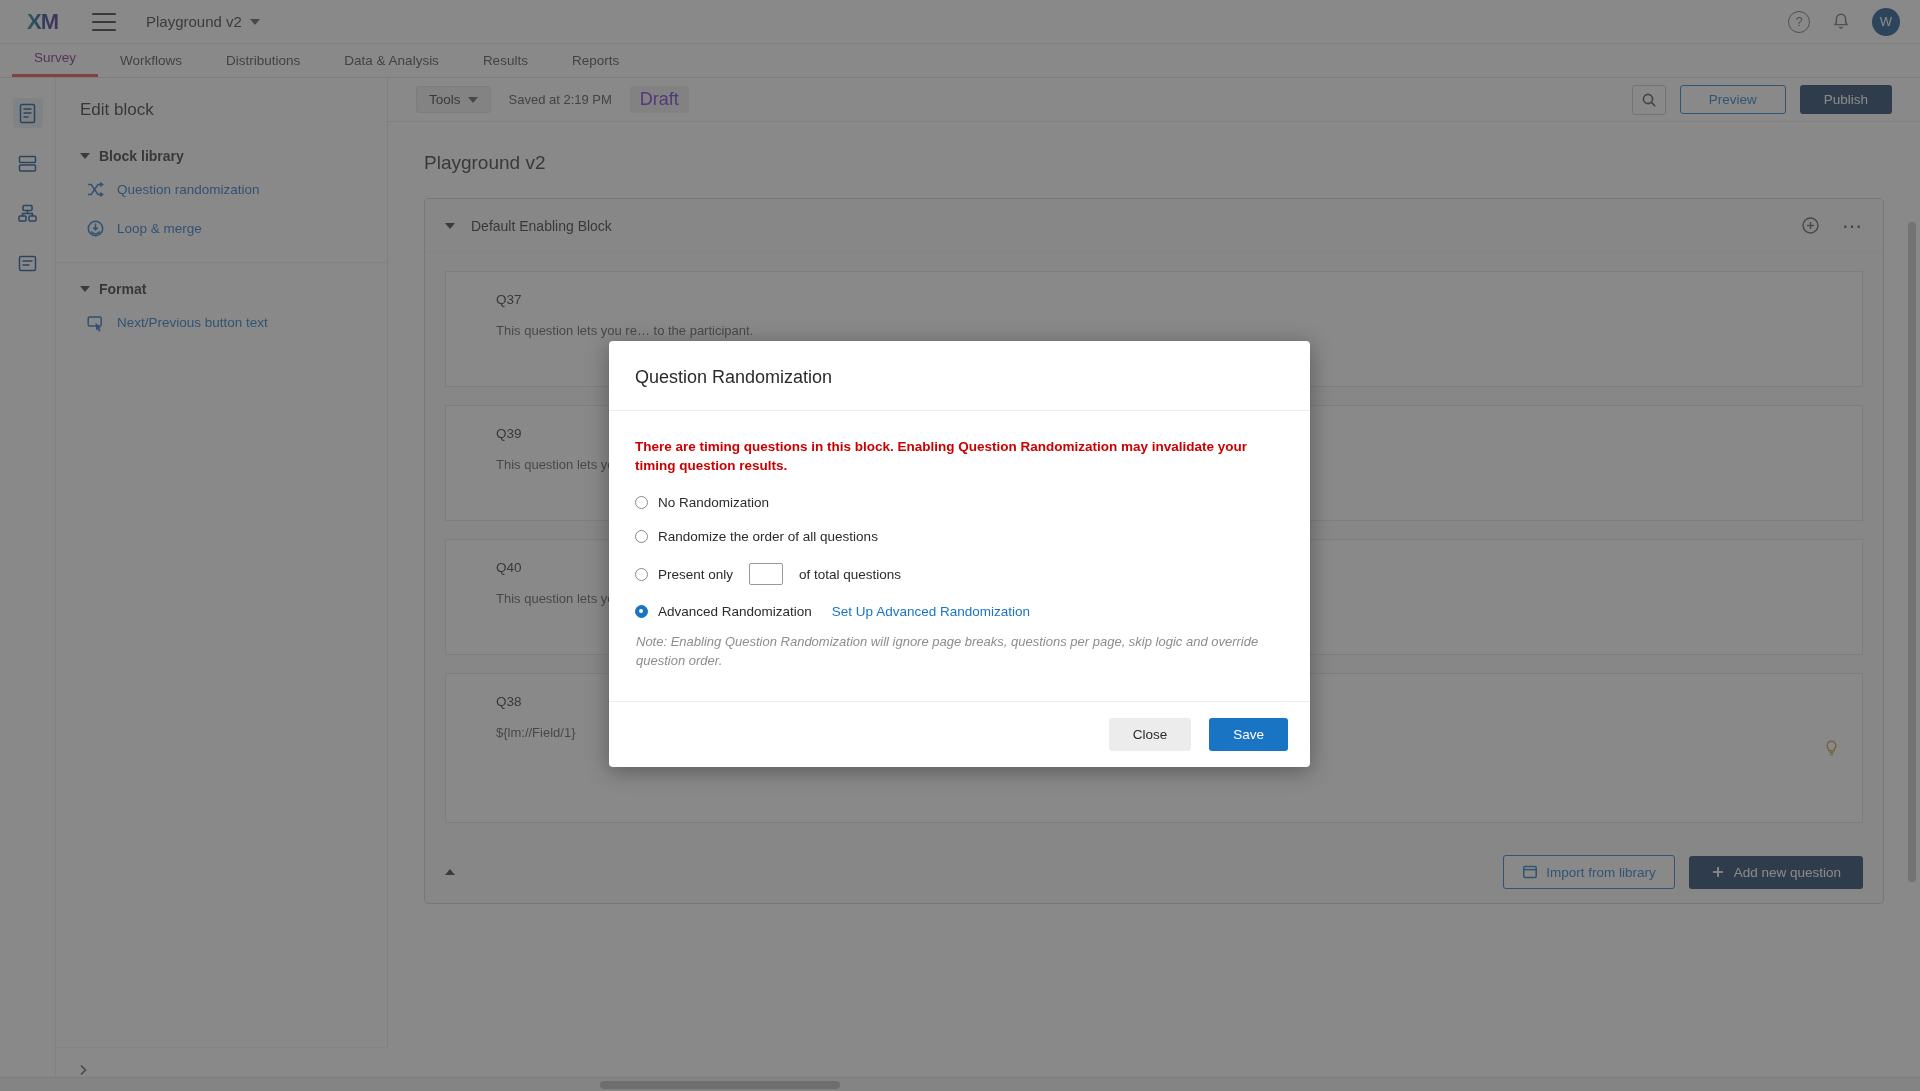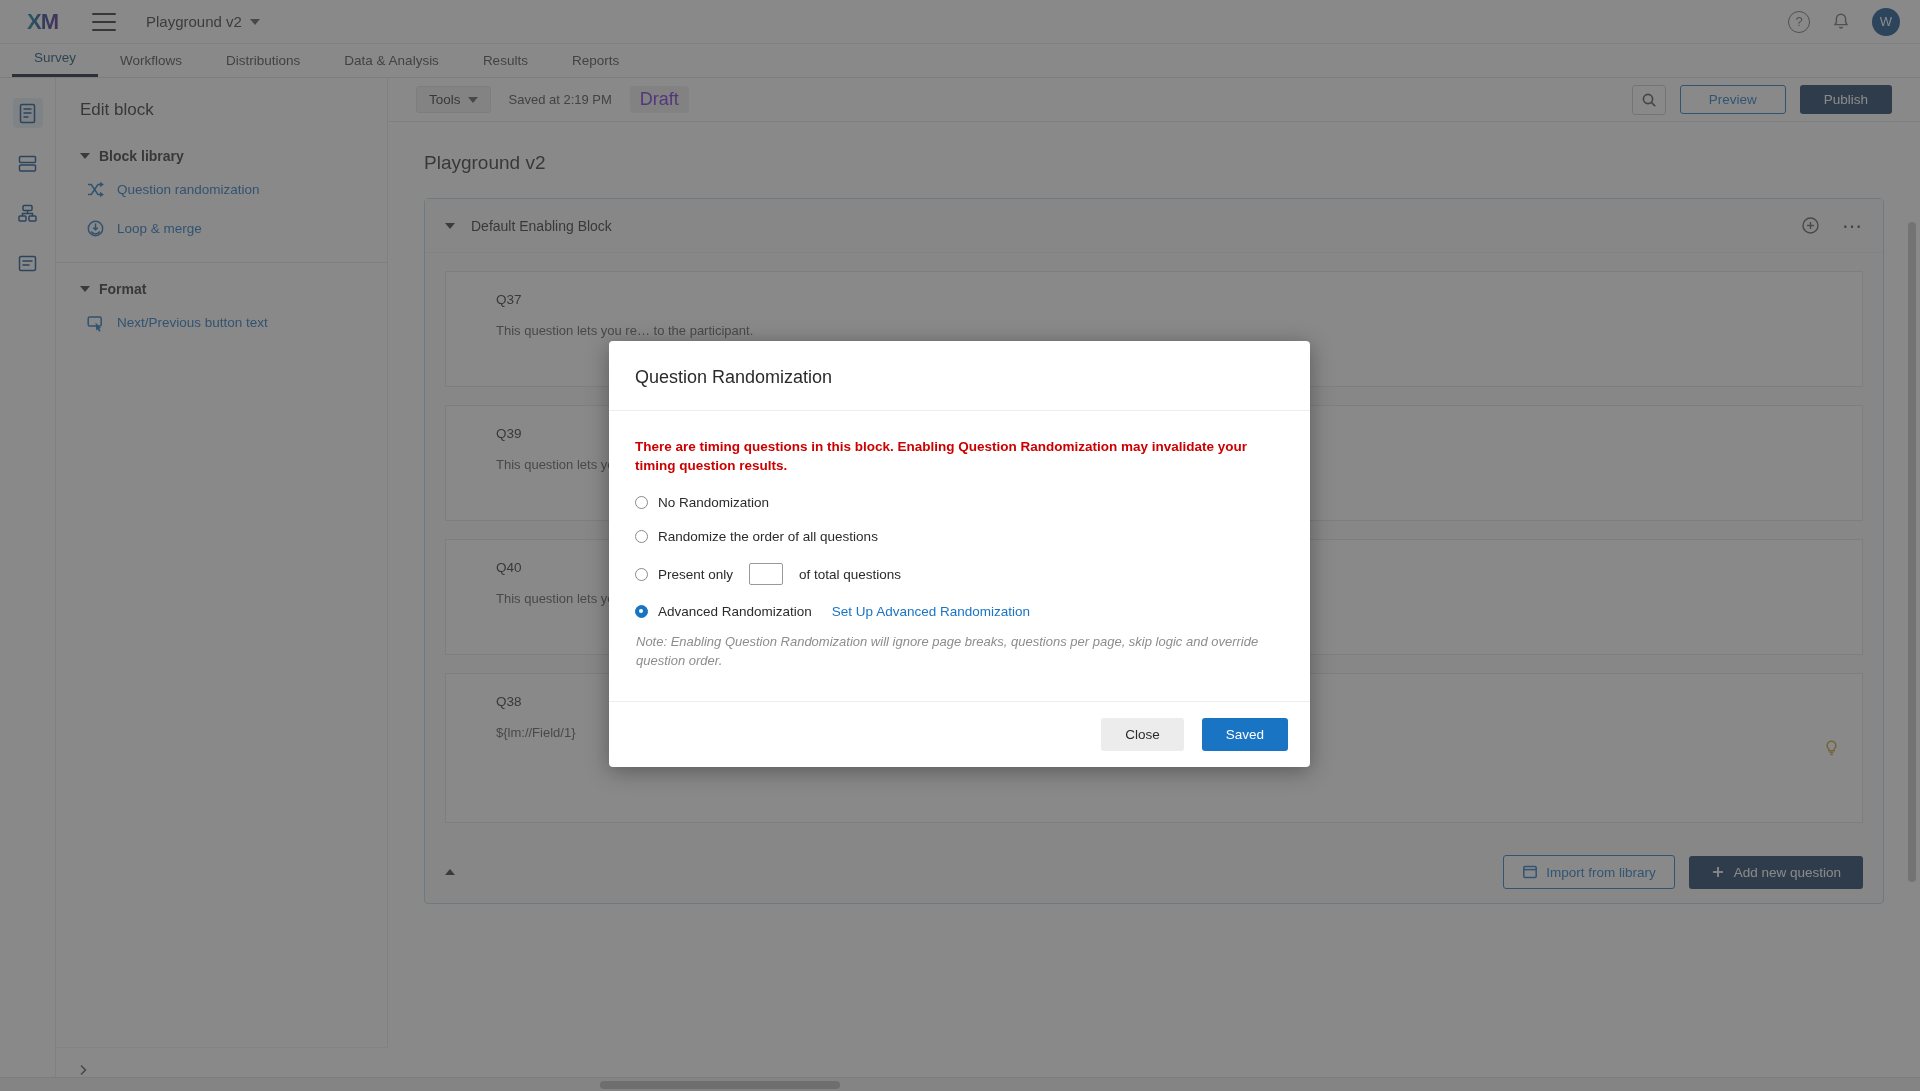--- a/index.html
+++ b/index.html
@@ -50,21 +50,21 @@
 
   
   .tabsbar {
     position: absolute; left: 0; top: 44px; width: 1920px; height: 34px;
     background: #fff; border-bottom: 1px solid #e0e0e0; display: flex; align-items: flex-end;
     padding-left: 12px;
   }
   .tab {
     font-size: 13.5px; color: #444; padding: 0 22px 9px 22px; cursor: pointer;
   }
-  .tab.active { color: #0c4a6e; border-bottom: 3px solid #0f172a; font-weight: 400; }
+  .tab.active { color: #701a75; border-bottom: 3px solid #ef4444; font-weight: 400; }
 
   
   .body-area { position: absolute; left: 0; top: 78px; width: 1920px; height: 1013px; background: #fff; }
 
   .iconrail {
     position: absolute; left: 0; top: 0; width: 56px; height: 1013px;
     background: #fff; border-right: 1px solid #e6e6e6;
     display: flex; flex-direction: column; align-items: center; padding-top: 20px; gap: 20px;
   }
   .rail-btn {
@@ -479,17 +479,17 @@
         <span class="radio on"></span>
         <span class="radio-lbl">Advanced Randomization</span>
         <span class="adv-link">Set Up Advanced Randomization</span>
       </div>
 
       <div class="note">Note: Enabling Question Randomization will ignore page breaks, questions per page, skip logic and override question order.</div>
     </div>
 
     <div class="modal-ft">
       <button class="btn-close">Close</button>
-      <button class="btn-save">Saved</button>
+      <button class="btn-save">Save</button>
     </div>
   </div>
 
 </div>
 
 </body></html>

